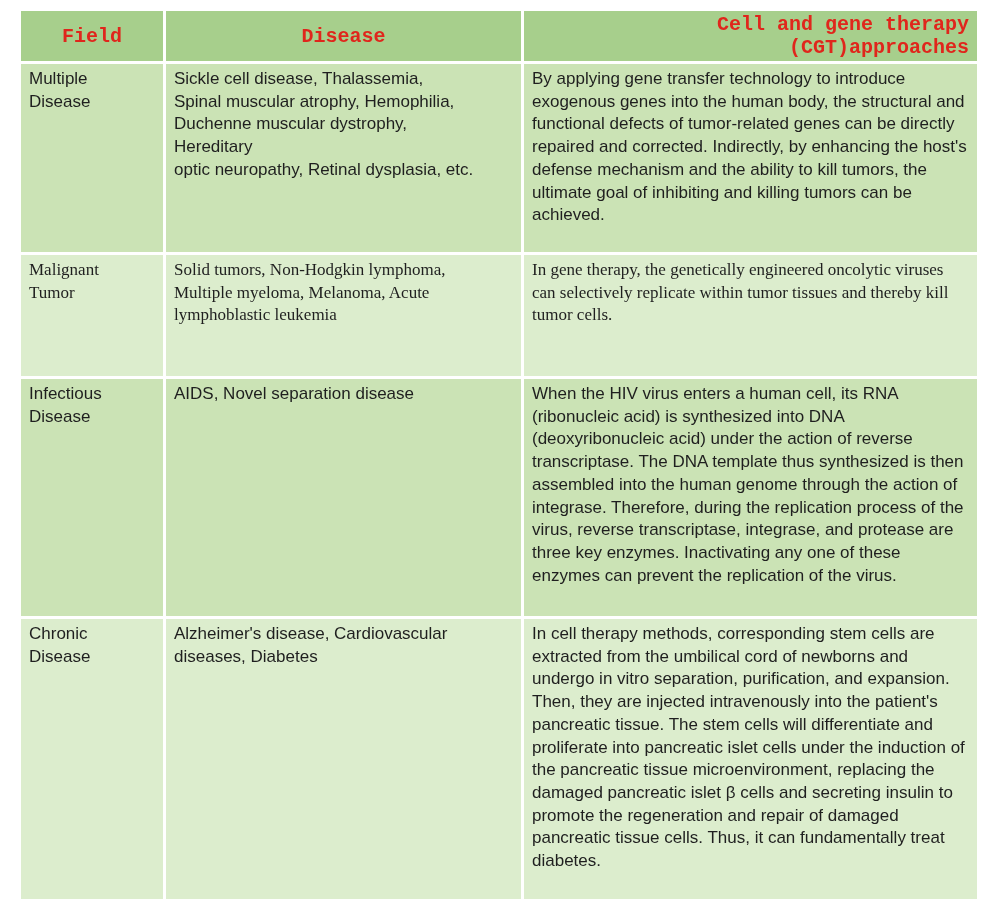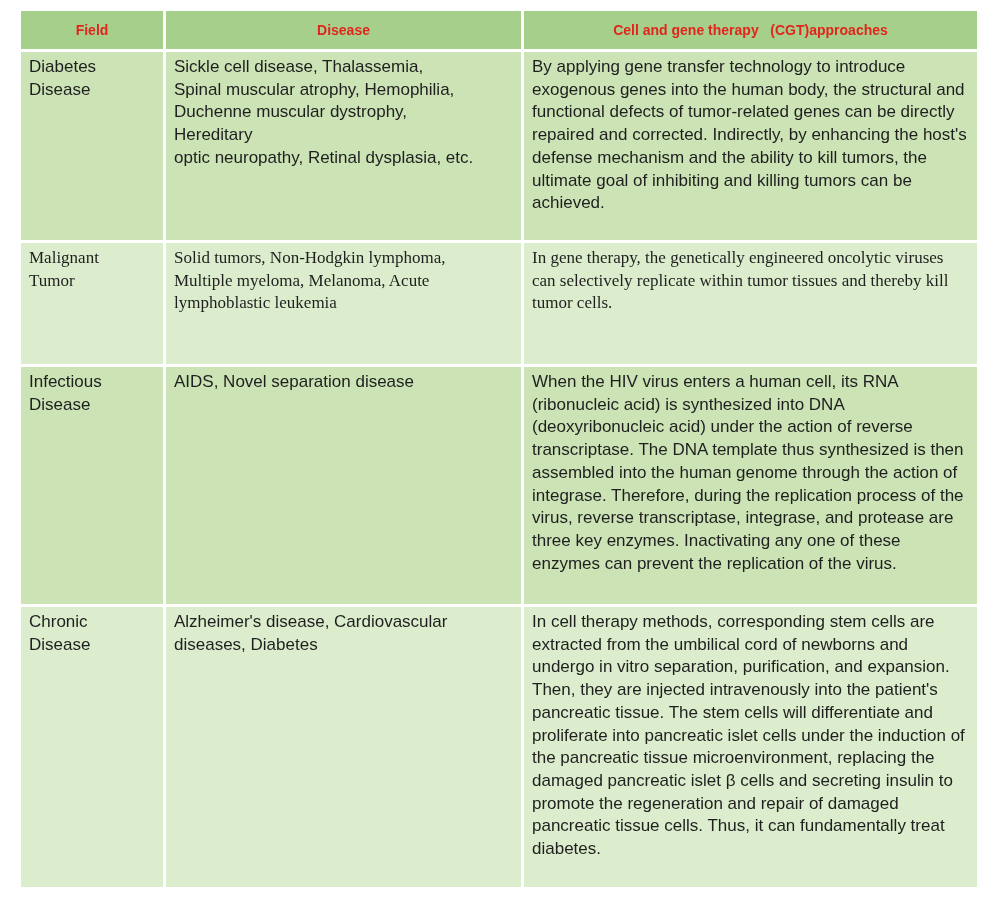--- a/index.html
+++ b/index.html
@@ -22,28 +22,29 @@
     border-collapse:collapse;
     table-layout:fixed;
   }
   .cgt-table th,.cgt-table td{
     border:3px solid var(--divider);
     box-sizing:border-box;
   }
   .cgt-table th{
     background:var(--header-bg);
     color:var(--header-text);
-    font-size:14px;
+    font-size:20px;
     font-weight:bold;
     height:41px;
     vertical-align:middle;
     padding:2px 8px;
+    font-family:Liberation Mono, monospace;
   }
   .cgt-table th.center{text-align:center;}
-  .cgt-table th.left{text-align:center;white-space:pre-wrap;}
+  .cgt-table th.left{text-align:right;white-space:pre-wrap;}
   .cgt-table td{
     vertical-align:top;
     padding:4px 8px 4px 8px;
     font-size:17px;
     line-height:22.7px;
     white-space:pre-line;
   }
   tr.odd td{background:var(--row-odd-bg);}
   tr.even td{background:var(--row-even-bg);}
   tr.row-1{height:191px;}
@@ -63,21 +64,21 @@
     </colgroup>
     <thead>
       <tr>
         <th class="center">Field</th>
         <th class="center">Disease</th>
         <th class="left">Cell and gene therapy   (CGT)approaches</th>
       </tr>
     </thead>
     <tbody>
       <tr class="odd row-1">
-        <td>Diabetes
+        <td>Multiple
 Disease</td>
         <td>Sickle cell disease, Thalassemia,
 Spinal muscular atrophy, Hemophilia,
 Duchenne muscular dystrophy,
 Hereditary
 optic neuropathy, Retinal dysplasia, etc.</td>
         <td>By applying gene transfer technology to introduce exogenous genes into the human body, the structural and functional defects of tumor-related genes can be directly repaired and corrected. Indirectly, by enhancing the host's defense mechanism and the ability to kill tumors, the ultimate goal of inhibiting and killing tumors can be achieved.</td>
       </tr>
       <tr class="even row-2">
         <td>Malignant

